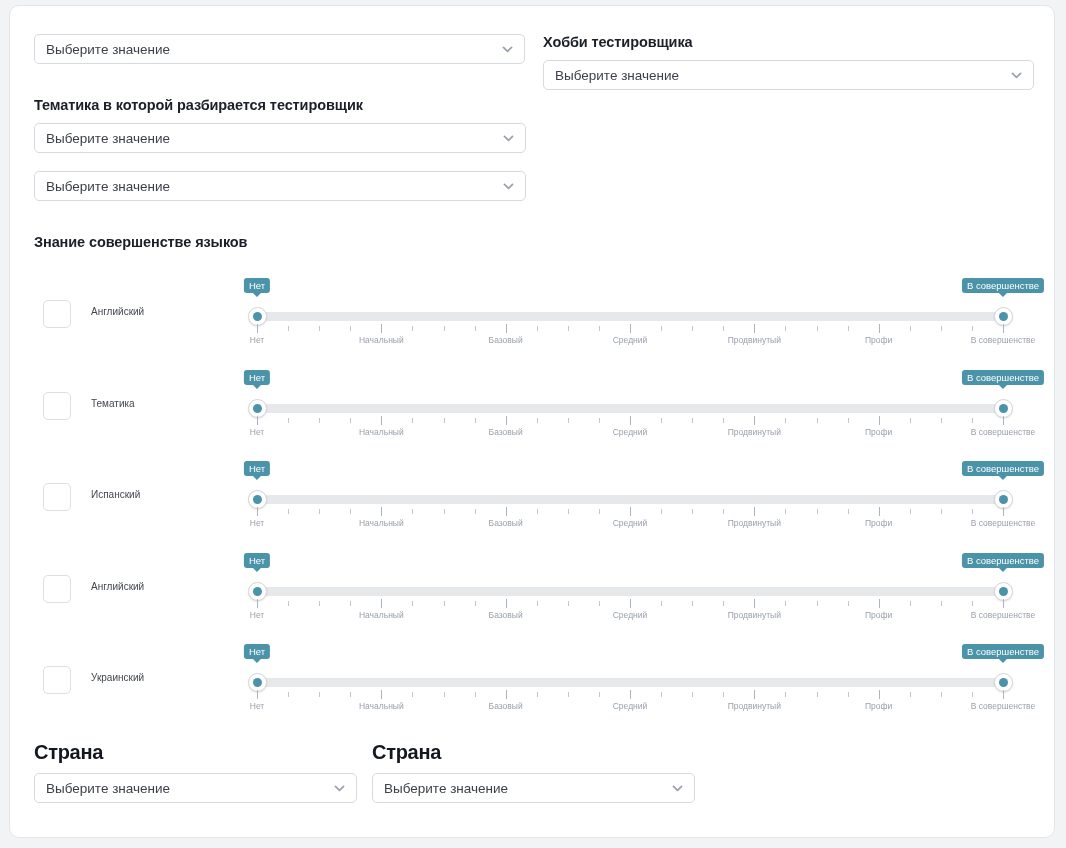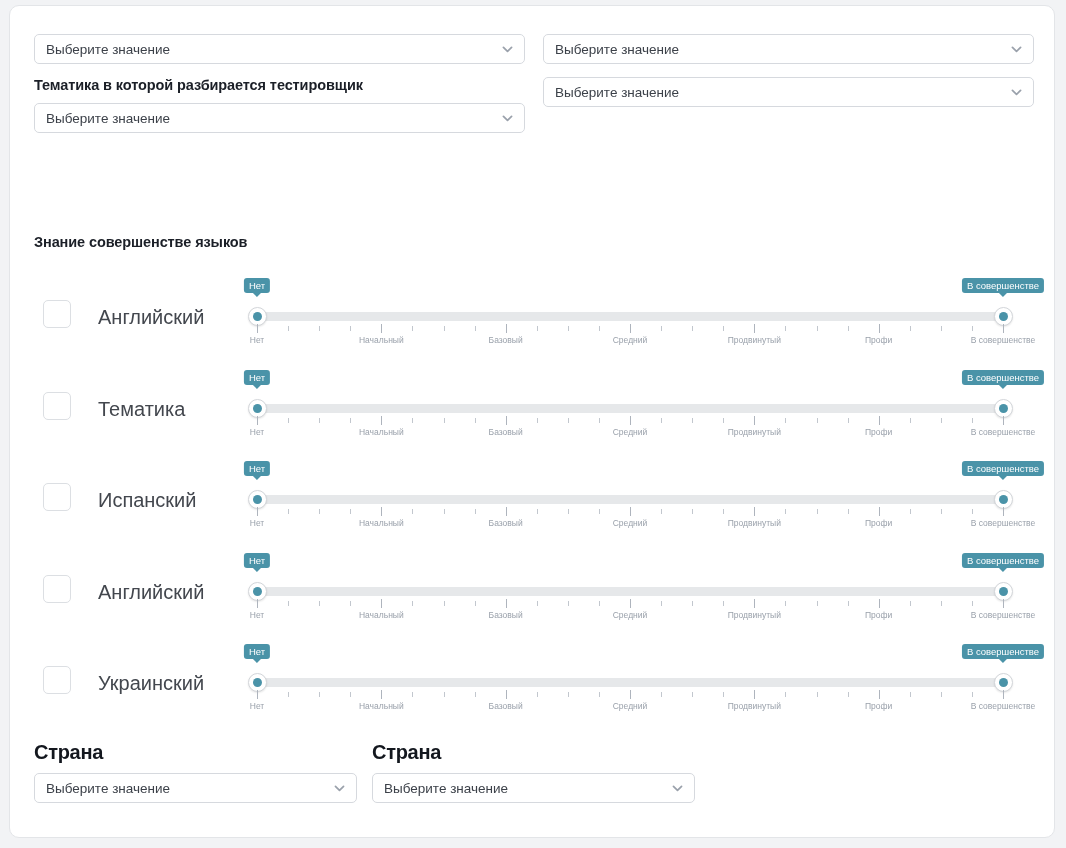--- a/index.html
+++ b/index.html
@@ -69,21 +69,21 @@
   .chev {
     position: absolute;
     right: 10px;
     top: 50%;
     transform: translateY(-50%);
     width: 13px;
     height: 13px;
     display: block;
   }
   .chev svg { display:block; }
-  .field-row.second { margin-top: 13px; }
+  .field-row.second { margin-top: 7px; flex-direction: column; }
 
   
   .lang-title {
     position: absolute;
     left: 24px;
     top: 228px;
     font-size: 14.5px;
     font-weight: bold;
     color: #1b1f27;
     letter-spacing: -0.1px;
@@ -106,23 +106,23 @@
     top: 32px;
     width: 28px;
     height: 28px;
     border: 1px solid #dcdfe3;
     border-radius: 5px;
     background: #fff;
     box-sizing: border-box;
   }
   .lang-name {
     position: absolute;
-    left: 88px;
+    left: 81px;
     top: 38px;
-    font-size: 20px;
+    font-size: 10px;
     color: #43474e;
     white-space: nowrap;
   }
 
   
   .slider {
     position: absolute;
     left: 239px;
     top: 0;
     width: 762px;
@@ -252,20 +252,21 @@
         <div class="select-box">
           <span class="select-value">Выберите значение</span>
           <span class="chev">
             <svg viewBox="0 0 16 16" width="13" height="13">
                 <path d="M3 6 L8 11 L13 6" fill="none" stroke="#9aa1ab" stroke-width="2.1" stroke-linecap="round" stroke-linejoin="round"></path>
               </svg>
           </span>
         </div>
       </div>
       <div class="field">
+        <div class="field-label">Хобби тестировщика</div>
         <div class="select-box">
           <span class="select-value">Выберите значение</span>
           <span class="chev">
             <svg viewBox="0 0 16 16" width="13" height="13">
                 <path d="M3 6 L8 11 L13 6" fill="none" stroke="#9aa1ab" stroke-width="2.1" stroke-linecap="round" stroke-linejoin="round"></path>
               </svg>
           </span>
         </div>
       </div>
     </div>

